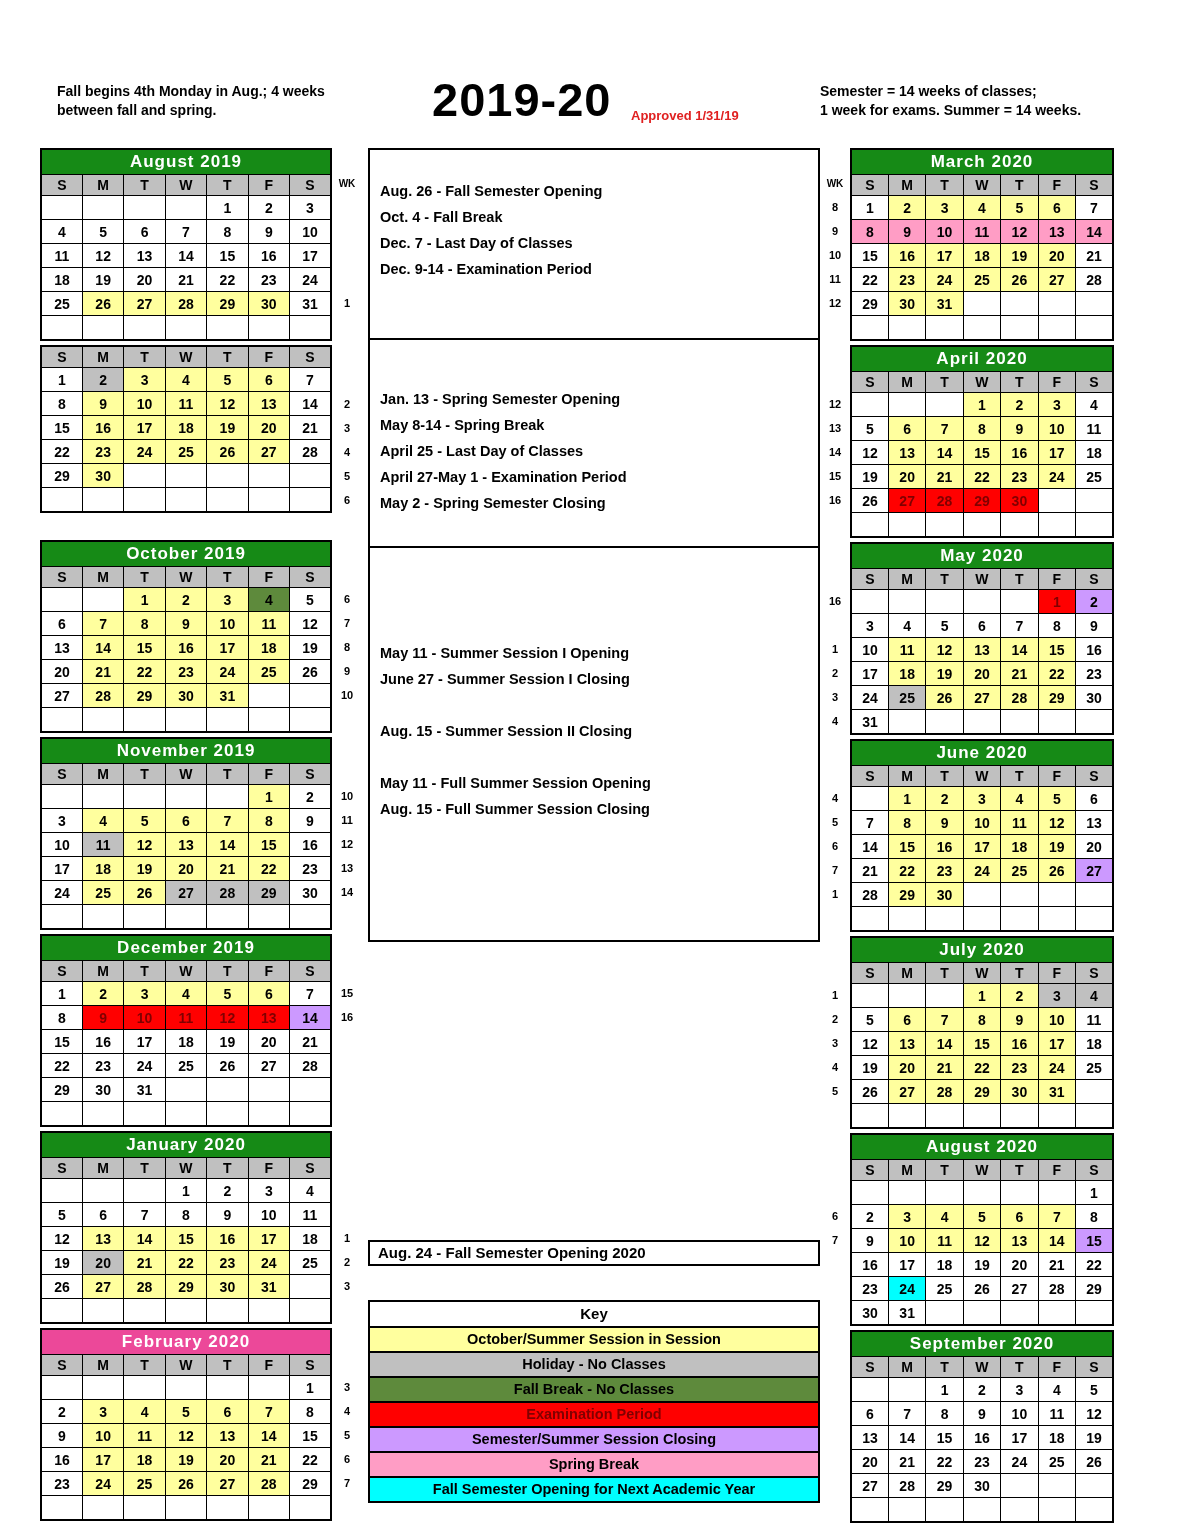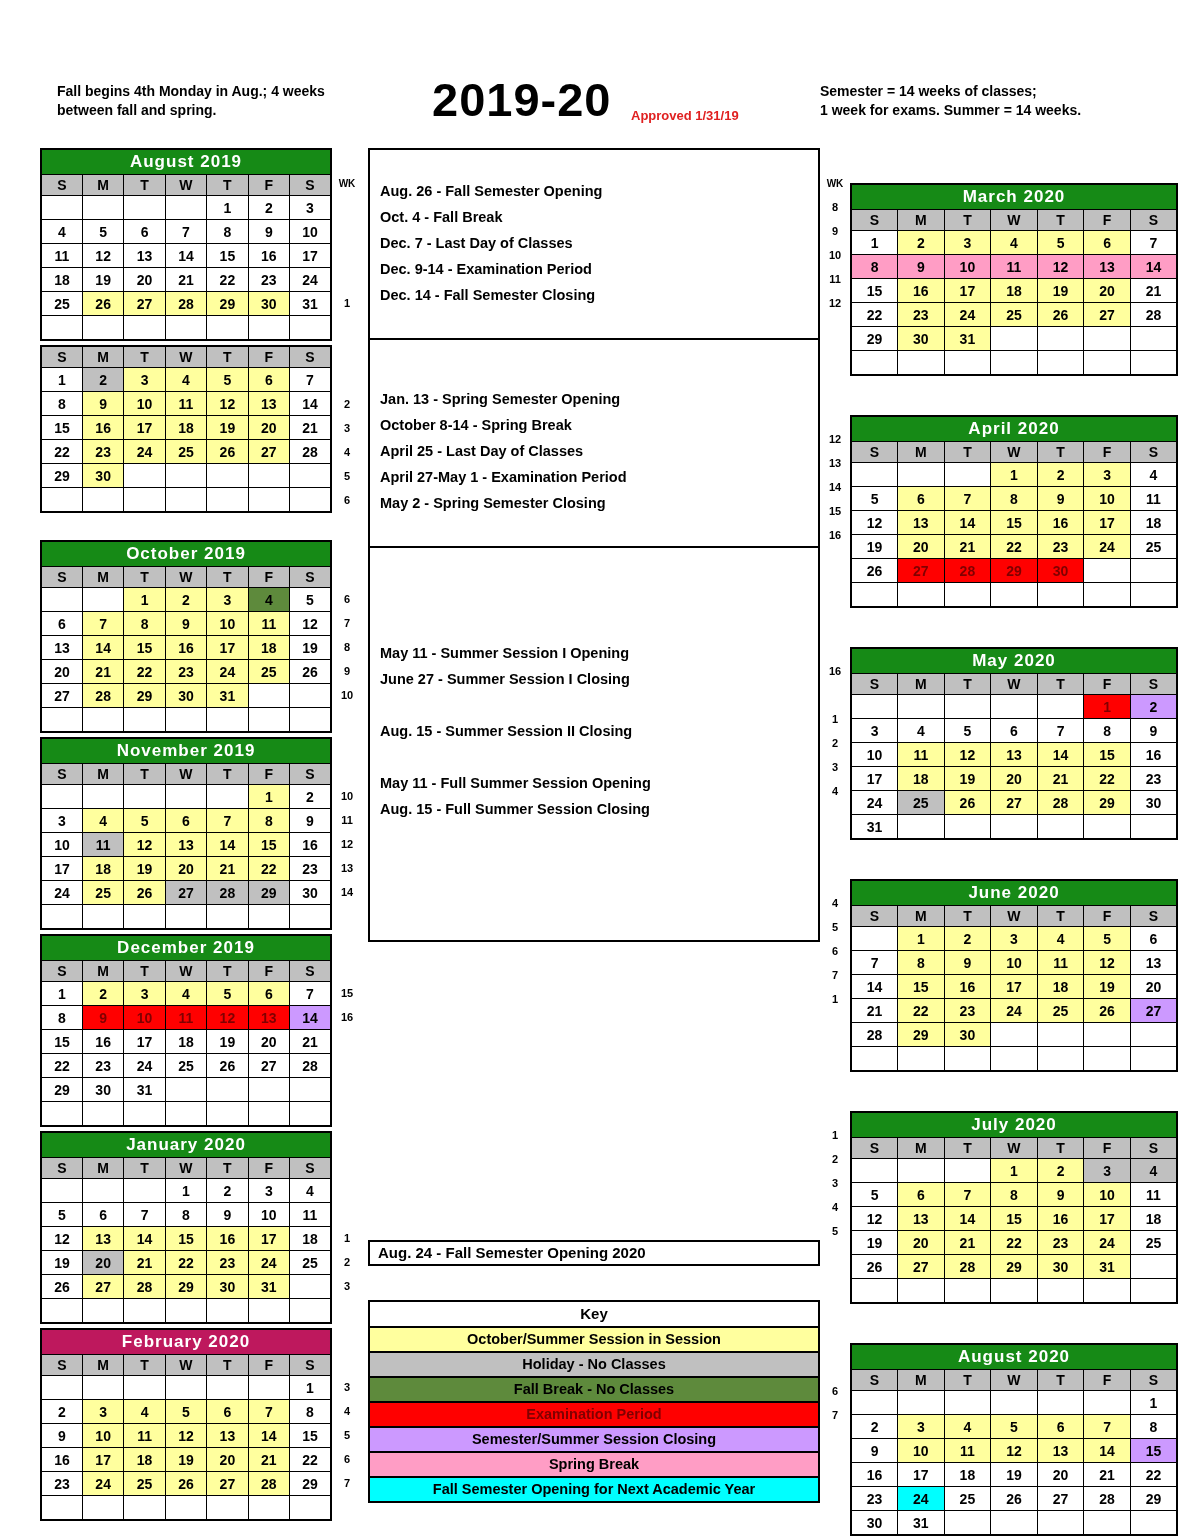--- a/index.html
+++ b/index.html
@@ -13,21 +13,21 @@
   #hdr-title{position:absolute;left:432px;top:72px;font-size:47px;font-weight:bold;letter-spacing:1px;}
   #hdr-approved{position:absolute;left:631px;top:108px;font-size:13px;font-weight:bold;}
 
   
   #col-left{position:absolute;left:40px;top:148px;}
   #col-right{position:absolute;left:820px;top:148px;}
   .month{margin-bottom:4px;}
   .monthrow{display:flex;align-items:flex-start;}
   table.cal{border-collapse:collapse;table-layout:fixed;border:2px solid #000;}
   #col-left table.cal{width:292px;}
-  #col-right table.cal{width:328px;margin-top:35px;}
+  #col-right table.cal{width:264px;}
   table.cal td{border:1px solid #000;padding:0;text-align:center;font-weight:bold;overflow:hidden;}
   td.mtitle{height:24px;font-size:17px;letter-spacing:1px;border:2px solid #000;}
   td.dhead{height:20px;font-size:14px;}
   td.day{height:23px;font-size:14px;}
   .wkcol{width:30px;}
   .wkspacer{height:27px;}
   .wkhead{height:20px;font-size:10px;font-weight:bold;text-align:center;line-height:18px;}
   .wknum{height:24px;font-size:11px;font-weight:bold;text-align:center;line-height:24px;}
 
   
@@ -562,21 +562,21 @@
             <div class="wknum">3</div>
             <div class="wknum"></div>
           </div>
         </div>
       </div>
       <div class="month">
         <div class="monthrow">
           <table class="cal">
             <tbody>
               <tr>
-                <td colspan="7" class="mtitle" style="background: #be185d; color: rgb(255, 255, 255);">February 2020</td>
+                <td colspan="7" class="mtitle" style="background: #ec4899; color: rgb(255, 255, 255);">February 2020</td>
               </tr>
               <tr>
                 <td class="dhead" style="background: rgb(192, 192, 192);">S</td>
                 <td class="dhead" style="background: rgb(192, 192, 192);">M</td>
                 <td class="dhead" style="background: rgb(192, 192, 192);">T</td>
                 <td class="dhead" style="background: rgb(192, 192, 192);">W</td>
                 <td class="dhead" style="background: rgb(192, 192, 192);">T</td>
                 <td class="dhead" style="background: rgb(192, 192, 192);">F</td>
                 <td class="dhead" style="background: rgb(192, 192, 192);">S</td>
               </tr>
@@ -1238,25 +1238,24 @@
           </table>
         </div>
       </div>
     </div>
 
   <div id="box-fall" class="midbox">
       <div class="note-line">Aug. 26 - Fall Semester Opening</div>
       <div class="note-line">Oct. 4 - Fall Break</div>
       <div class="note-line">Dec. 7 - Last Day of Classes</div>
       <div class="note-line">Dec. 9-14 - Examination Period</div>
-      <div class="note-line">Dec. 14 - Fall Semester Closing</div>
     </div>
   <div id="box-spring" class="midbox">
       <div class="note-line">Jan. 13 - Spring Semester Opening</div>
-      <div class="note-line">October 8-14 - Spring Break</div>
+      <div class="note-line">May 8-14 - Spring Break</div>
       <div class="note-line">April 25 - Last Day of Classes</div>
       <div class="note-line">April 27-May 1 - Examination Period</div>
       <div class="note-line">May 2 - Spring Semester Closing</div>
     </div>
   <div id="box-summer" class="midbox">
       <div class="note-group">
         <div class="note-line">May 11 - Summer Session I Opening</div>
         <div class="note-line">June 27 - Summer Session I Closing</div>
       </div>
       <div class="note-group">

